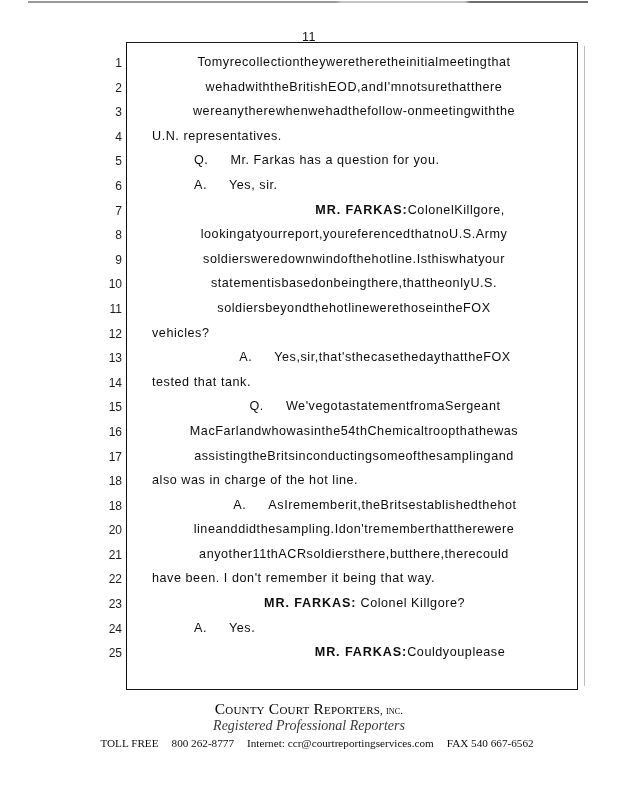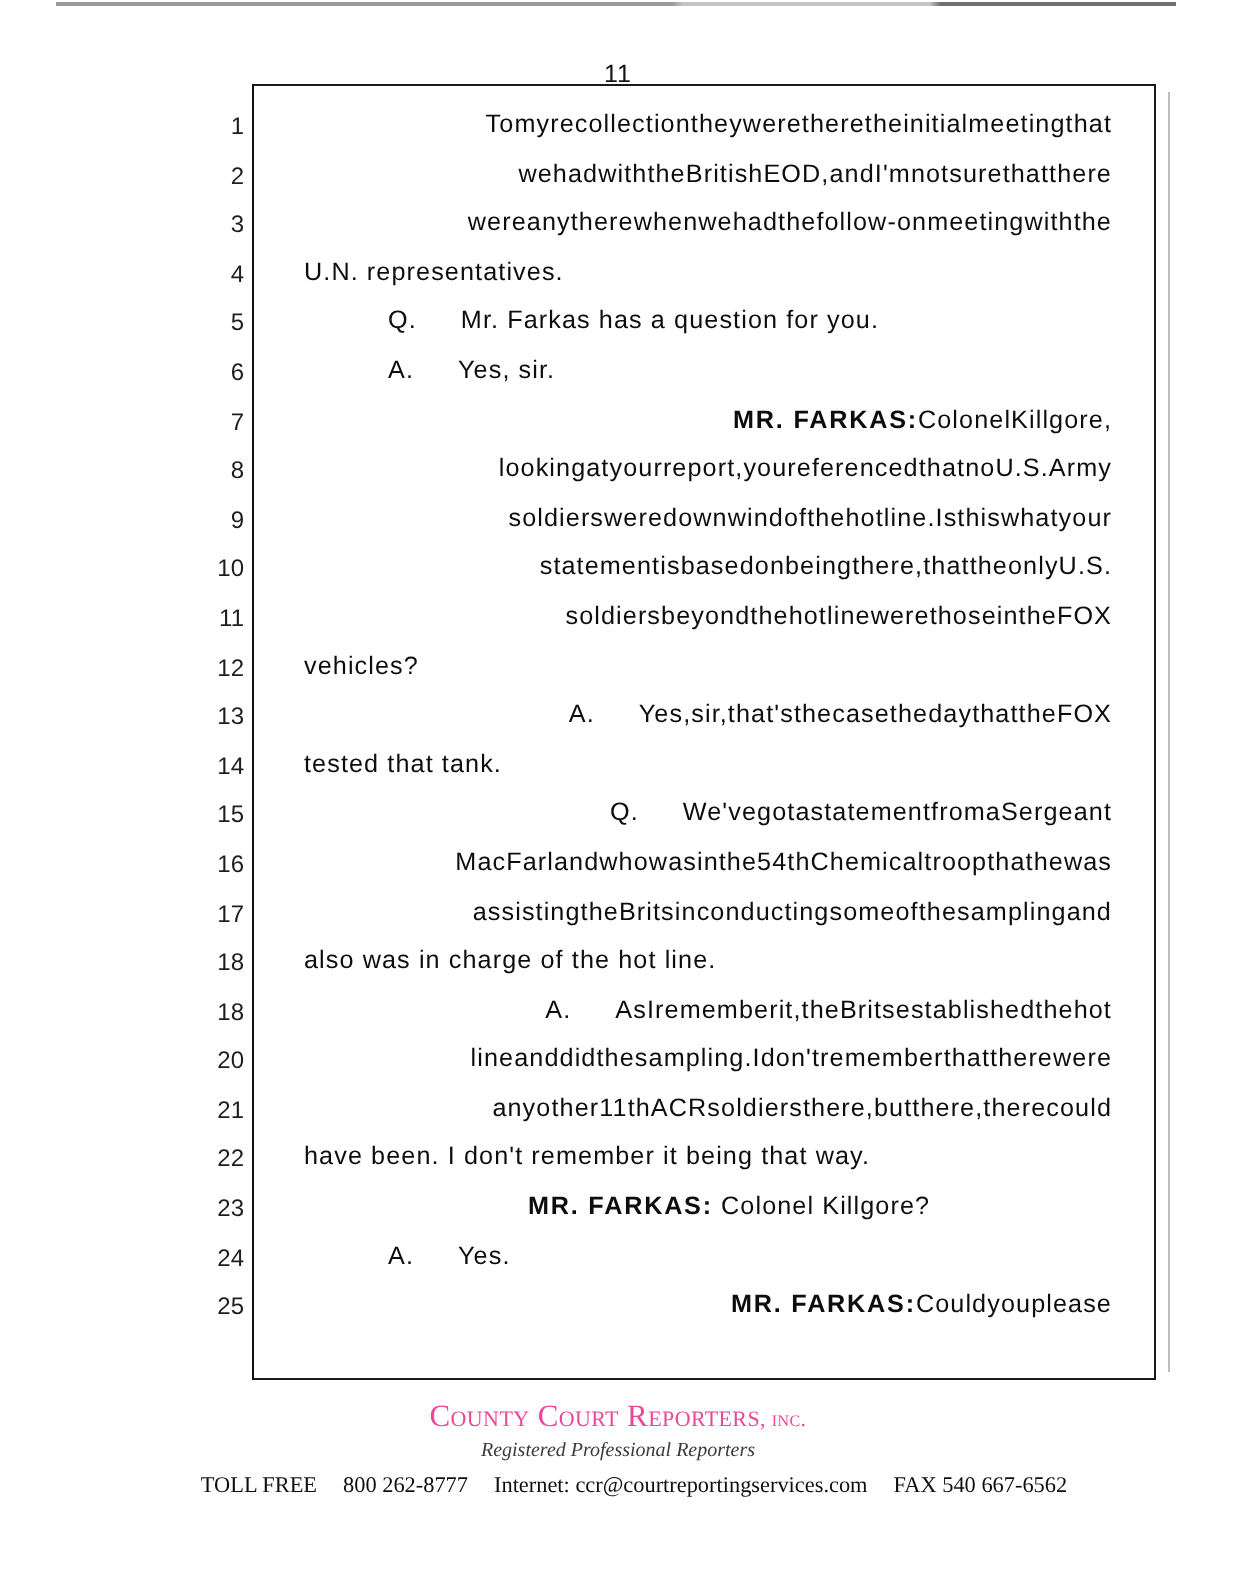--- a/index.html
+++ b/index.html
@@ -85,21 +85,21 @@
     width: 404px;
     font-size: 12.6px;
     color: #0d0d0d;
     letter-spacing: 0.55px;
     white-space: nowrap;
     font-family: "Liberation Sans", sans-serif;
   }
   
   .ltext.just {
     display: flex;
-    justify-content: flex-end;
+    justify-content: center;
     white-space: normal;
   }
   .ltext.just > span { white-space: pre; }
   .ltext .ind    { display: inline-block; width: 42px; }
   .ltext .ind2   { display: inline-block; width: 112px; }
   .ltext .gapq   { display: inline-block; width: 22px; }
   .ltext b { font-weight: bold; letter-spacing: 0.9px; margin-top: 11px; }
 
   
   .footer {
@@ -108,25 +108,25 @@
     top: 700px;
     width: 618px;
     text-align: center;
     font-family: "Liberation Serif", serif;
     color: #101010;
   }
   .company {
     font-size: 15.5px;
     letter-spacing: 0.2px;
     font-variant: small-caps;
-    color: #ec4899;
+    color: #000000;
   }
   .company .suffix { font-size: 11px; }
   .tagline {
-    font-size: 10px;
+    font-size: 14px;
     font-style: italic;
     line-height: 11.2px;
     color: #3a3a3a;
     margin-top: 2px;
   }
   .contact {
     margin-top: 6px;
     font-size: 11.2px;
     color: #0e0e0e;
     padding-left: 16px;

